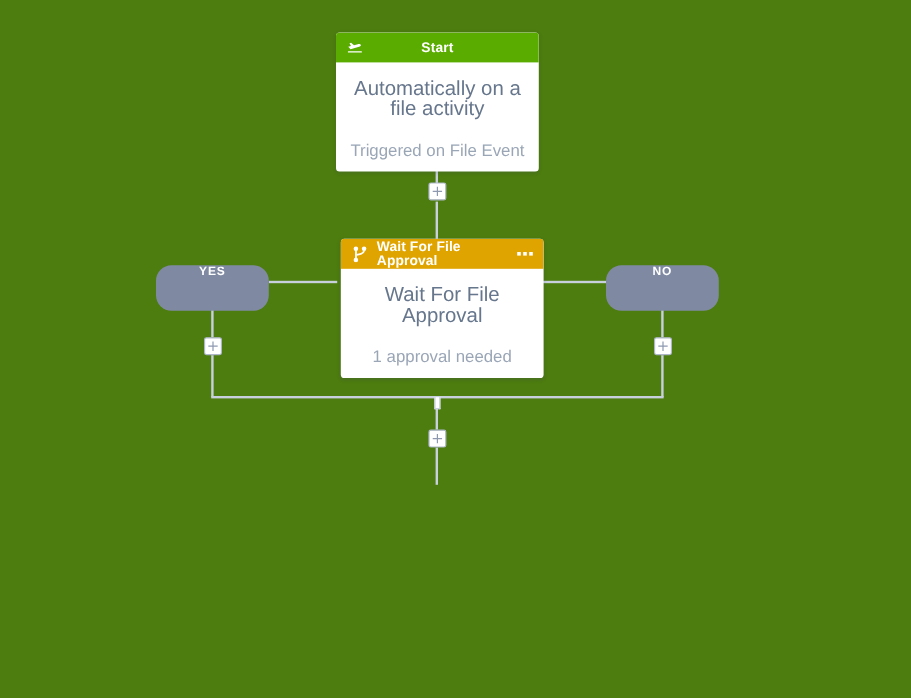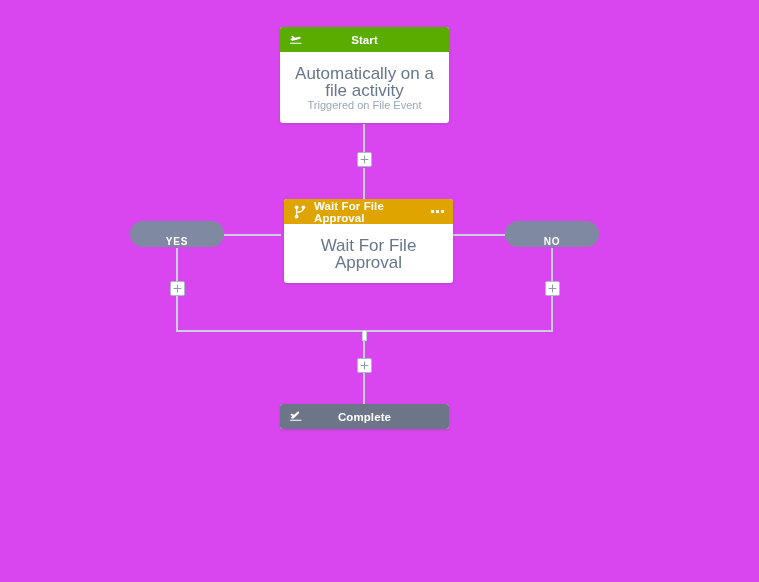--- a/index.html
+++ b/index.html
@@ -8,21 +8,21 @@
     background: #ffffff;
   }
   body {
     font-family: "Liberation Sans", sans-serif;
     -webkit-font-smoothing: antialiased;
   }
   #canvas {
     position: relative;
     width: 759px;
     height: 582px;
-    background: #d946ef;
+    background: #4d7c0f;
     overflow: hidden;
   }
   
   .edge {
     position: absolute;
     background: #c8cfdd;
   }
   .edge-v { width: 2px; }
   .edge-h { height: 2px; }
 
@@ -110,39 +110,39 @@
     padding: 13px 10px 12px;
     text-align: center;
   }
   .node-body .title {
     color: #66768c;
     font-size: 17px;
     line-height: 17px;
   }
   .node-body .sub {
     color: #9aa6b6;
-    font-size: 11px;
-    margin-top: 0;
+    font-size: 14px;
+    margin-top: 20px;
     line-height: 12px;
   }
   .node-body.single .title { padding: 2px 0 4px; }
 
   
   .pill {
     position: absolute;
     width: 94px;
-    height: 26px;
+    height: 38px;
     border-radius: 13px;
     background: #7f8aa2;
     color: #ffffff;
     font-size: 10px;
     font-weight: bold;
     letter-spacing: .8px;
     display: flex;
-    align-items: flex-end;
+    align-items: flex-start;
     justify-content: center;
     z-index: 5;
     cursor: pointer;
   }
 
   .merge-arrow {
     position: absolute;
     width: 5px;
     height: 10px;
     box-sizing: border-box;
@@ -231,35 +231,27 @@
       </span>
       <span class="hdr-title">Wait For File Approval</span>
       <span class="hdr-menu">
         <i></i>
           <i></i>
           <i></i>
       </span>
     </div>
     <div class="node-body">
       <div class="title">Wait For File Approval</div>
+      <div class="sub">1 approval needed</div>
     </div>
   </div>
 
   <div class="pill" style="left:130px; top:221px;">
     <span>YES</span>
   </div>
   <div class="pill" style="left:505px; top:221px;">
     <span>NO</span>
   </div>
 
   <div class="node" style="left:280px; top:404px;">
-    <div class="node-header hdr-slate">
-      <span class="hdr-icon">
-        <svg width="15" height="13" viewBox="0 0 20 16">
-          <path d="M2.2 9.9 L4.4 7.6 L1.7 5.4 L3.0 4.3 L7.1 5.6 L10.2 2.5 C11.1 1.6 12.5 0.9 13.2 1.6 C13.9 2.3 13.3 3.7 12.4 4.6 L5.6 11.1 Z" fill="#ffffff"></path>
-          <rect x="1.2" y="12.2" width="15.6" height="1.5" rx="0.6" fill="#ffffff"></rect>
-        </svg>
-      </span>
-      <span class="hdr-title">Complete</span>
-    </div>
   </div>
 
 </div>
 
 </body></html>

